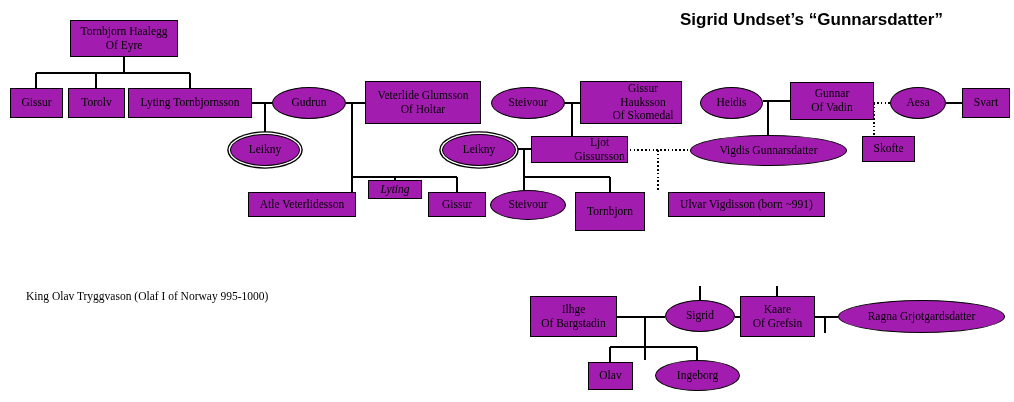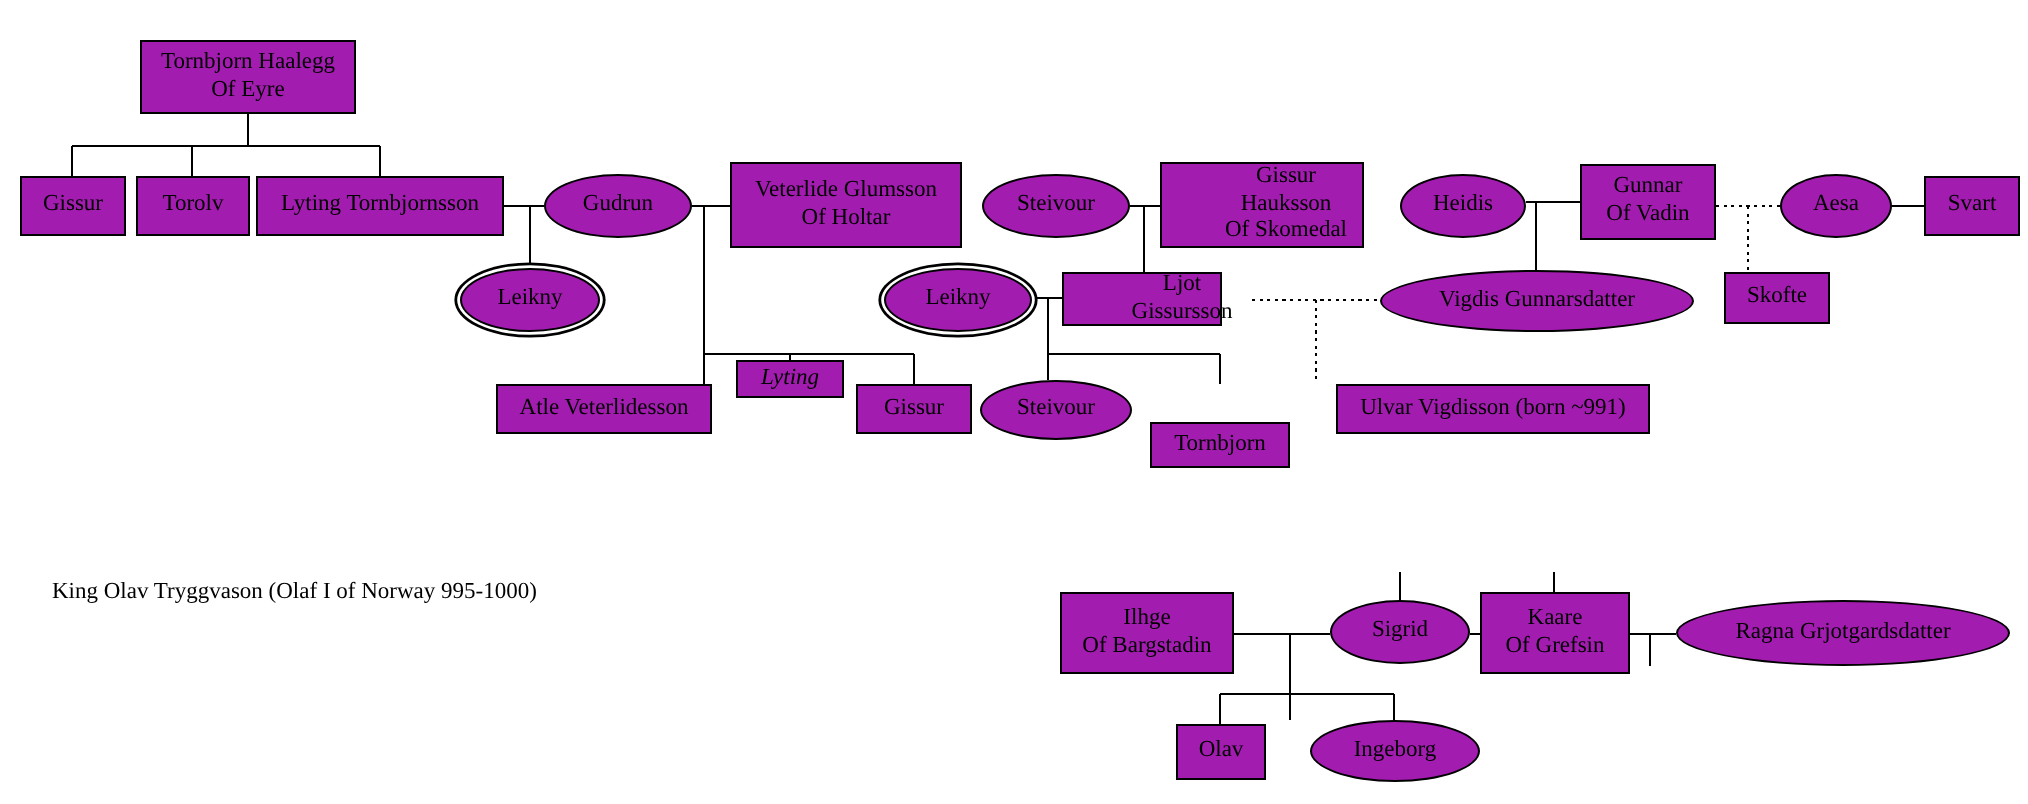--- a/index.html
+++ b/index.html
@@ -121,45 +121,46 @@
     <line x1="697" y1="347" x2="697" y2="360"></line>
 
     <line x1="735" y1="317" x2="740" y2="317"></line>
     <line x1="700" y1="300" x2="700" y2="286"></line>
     <line x1="777" y1="296" x2="777" y2="286"></line>
     <line x1="815" y1="317" x2="838" y2="317"></line>
     <line x1="825" y1="317" x2="825" y2="333"></line>
 
   </svg>
 
+  <div class="title" style="left:680px; top:10px;">Sigrid Undset’s “Gunnarsdatter”</div>
 
   <div class="caption" style="left:26px; top:290px;">King Olav Tryggvason (Olaf I of Norway 995-1000)</div>
 
   <div id="nodes-layer">
       <div class="node box" style="left: 70px; top: 20px; width: 108px; height: 37px;">Tornbjorn Haalegg
 Of Eyre</div>
       <div class="node box" style="left: 10px; top: 88px; width: 53px; height: 30px;">Gissur</div>
       <div class="node box" style="left: 68px; top: 88px; width: 57px; height: 30px;">Torolv</div>
       <div class="node box" style="left: 128px; top: 88px; width: 124px; height: 30px;">Lyting Tornbjornsson</div>
       <div class="node oval" style="left: 272px; top: 87px; width: 74px; height: 32px;">Gudrun</div>
       <div class="node oval double" style="left: 230px; top: 134px; width: 70px; height: 32px;">Leikny</div>
       <div class="node box" style="left: 248px; top: 192px; width: 108px; height: 25px;">Atle Veterlidesson</div>
       <div class="node box" style="left: 365px; top: 81px; width: 116px; height: 43px; text-align: center;">Veterlide Glumsson
 Of Holtar</div>
       <div class="node oval" style="left: 491px; top: 87px; width: 74px; height: 32px;">Steivour</div>
       <div class="node box" style="left: 580px; top: 81px; width: 102px; height: 43px; padding-left: 24px;">Gissur Hauksson
 Of Skomedal</div>
       <div class="node oval double" style="left: 442px; top: 134px; width: 74px; height: 32px;">Leikny</div>
-      <div class="node box" style="left: 531px; top: 136px; width: 80px; height: 27px; padding-left: 40px;">Ljot Gissursson</div>
+      <div class="node box" style="left: 531px; top: 136px; width: 97px; height: 27px; padding-left: 40px;">Ljot Gissursson</div>
       <div class="node box" style="left: 368px; top: 180px; width: 54px; height: 19px; font-style: italic;">Lyting</div>
       <div class="node box" style="left: 428px; top: 192px; width: 58px; height: 25px;">Gissur</div>
       <div class="node oval" style="left: 490px; top: 190px; width: 76px; height: 30px;">Steivour</div>
-      <div class="node box" style="left: 575px; top: 192px; width: 70px; height: 23px; margin-top: 19px;">Tornbjorn</div>
+      <div class="node box" style="left: 575px; top: 192px; width: 70px; height: 39px;">Tornbjorn</div>
       <div class="node oval" style="left: 700px; top: 87px; width: 63px; height: 32px;">Heidis</div>
-      <div class="node box" style="left: 790px; top: 82px; width: 68px; height: 38px;">Gunnar
+      <div class="node box" style="left: 790px; top: 82px; width: 84px; height: 38px;">Gunnar
 Of Vadin</div>
       <div class="node oval" style="left: 890px; top: 87px; width: 56px; height: 32px;">Aesa</div>
       <div class="node box" style="left: 962px; top: 88px; width: 48px; height: 30px;">Svart</div>
       <div class="node oval" style="left: 690px; top: 135px; width: 157px; height: 31px;">Vigdis Gunnarsdatter</div>
       <div class="node box" style="left: 862px; top: 136px; width: 53px; height: 26px;">Skofte</div>
       <div class="node box" style="left: 668px; top: 192px; width: 157px; height: 25px;">Ulvar Vigdisson (born ~991)</div>
       <div class="node box" style="left: 530px; top: 296px; width: 87px; height: 41px;">Ilhge
 Of Bargstadin</div>
       <div class="node oval" style="left: 665px; top: 300px; width: 70px; height: 32px;">Sigrid</div>
       <div class="node box" style="left: 740px; top: 296px; width: 75px; height: 41px;">Kaare

